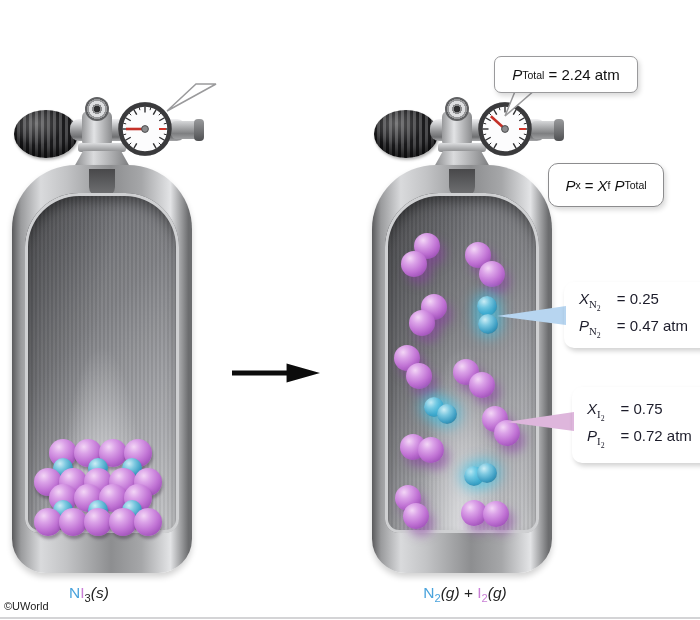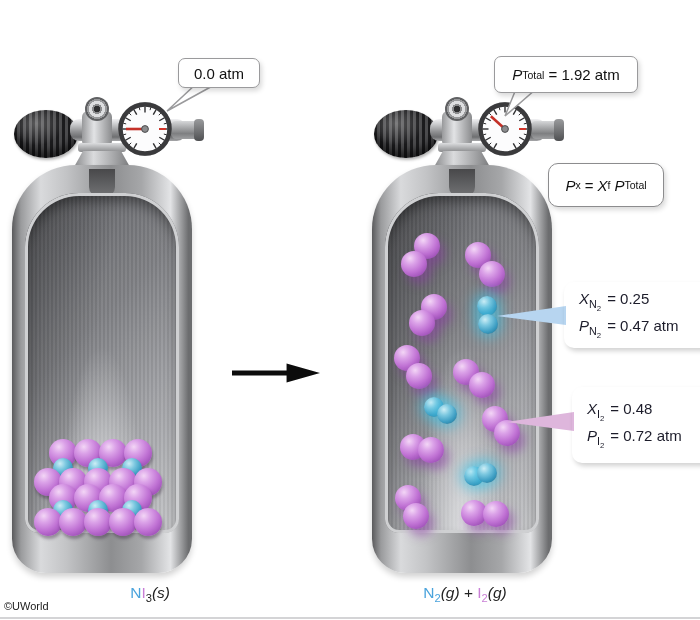--- a/index.html
+++ b/index.html
@@ -69,27 +69,27 @@
   .callout sub{font-size:.7em;}
   #callout-zero{left:178px;top:58px;width:80px;height:28px;}
   #callout-total{left:494px;top:56px;width:142px;height:35px;}
   #formula-box{left:548px;top:163px;width:114px;height:42px;border-radius:10px;border-color:#8c8c8e;}
   .cbox{position:absolute;z-index:4;border:none;border-radius:10px;font-size:15px;color:#1c1c2a;
         display:flex;flex-direction:column;justify-content:center;gap:4px;padding-left:15px;
         box-shadow:2px 3px 5px rgba(0,0,0,.18);}
   #n2-box{left:564px;top:282px;width:133px;height:66px;}
   #i2-box{left:572px;top:387px;width:124px;height:76px;}
   .cline i{font-style:italic;}
-  .cline sub{font-size:.72em;}
+  .cline sub{font-size:.72em;font-family:Liberation Serif, serif;}
   .cline sub sub{font-size:.72em;}
-  .cline .val{margin-left:6px;}
+  .cline .val{margin-left:16px;}
   .sp{display:inline-block;width:4px;}
   
   .tank-label{position:absolute;top:584px;font-size:15.5px;text-align:center;z-index:2;color:#222;}
-  #label-left{left:30px;width:140px;text-align:right;}
+  #label-left{left:19px;width:140px;}
   #label-right{left:380px;width:170px;}
   .tank-label sub{font-size:.72em;}
   .tank-label i{font-style:italic;}
   .c-n{color:#4aa3dc;}
   .c-i{color:#c97fd6;}
   .copyright{position:absolute;left:4px;top:600px;font-size:11px;color:#1a1a1a;z-index:2;}
   .bottom-line{position:absolute;left:0;top:617px;width:700px;height:2px;background:#d4d4d6;}
 </style>
 </head>
 <body>
@@ -238,28 +238,25 @@
 
   <div class="arrow"></div>
 
   <svg class="tails" width="700" height="620">
     <polygon points="196,84 216,84 167,111" fill="#fff" stroke="#9a9a9c" stroke-width="1.5"></polygon>
     <polygon points="516,89 536,89 505,116" fill="#fff" stroke="#9a9a9c" stroke-width="1.5"></polygon>
     <polygon points="566,306 566,325 497,316" fill="#b7d5f0"></polygon>
     <polygon points="574,412 574,431 506,422" fill="#deb6dc"></polygon>
   </svg>
 
-  <div class="callout" id="callout-zero">
-    <span>0.0 atm</span>
-  </div>
   <div class="callout" id="callout-total">
     <i>P</i>
       <sub>Total</sub>
       <span class="sp"></span>
-      <span>= 1.92 atm</span>
+      <span>= 2.24 atm</span>
   </div>
 
   <div class="callout" id="formula-box">
     <i>P</i>
       <sub>x</sub>
       <span class="sp"></span>
       <span>=</span>
       <span class="sp"></span>
       <i>X</i>
       <sub>f</sub>
@@ -267,21 +264,21 @@
       <i>P</i>
       <sub>Total</sub>
   </div>
 
   <div class="cbox" id="n2-box">
     <div class="cline"><i>X</i><sub><span>N</span><sub>2</sub></sub><span class="val">= 0.25</span></div>
     <div class="cline"><i>P</i><sub><span>N</span><sub>2</sub></sub><span class="val">= 0.47 atm</span></div>
   </div>
 
   <div class="cbox" id="i2-box">
-    <div class="cline"><i>X</i><sub><span>I</span><sub>2</sub></sub><span class="val">= 0.48</span></div>
+    <div class="cline"><i>X</i><sub><span>I</span><sub>2</sub></sub><span class="val">= 0.75</span></div>
     <div class="cline"><i>P</i><sub><span>I</span><sub>2</sub></sub><span class="val">= 0.72 atm</span></div>
   </div>
 
   <div class="tank-label" id="label-left"><span class="c-n">N</span><span class="c-i">I</span><sub>3</sub><i>(s)</i></div>
 
   <div class="tank-label" id="label-right"><span class="c-n">N</span><sub class="c-n">2</sub><i>(g)</i>
     <span>+</span>
     <span class="c-i">I</span><sub class="c-i">2</sub><i>(g)</i></div>
 
   <div class="copyright">©UWorld</div>

